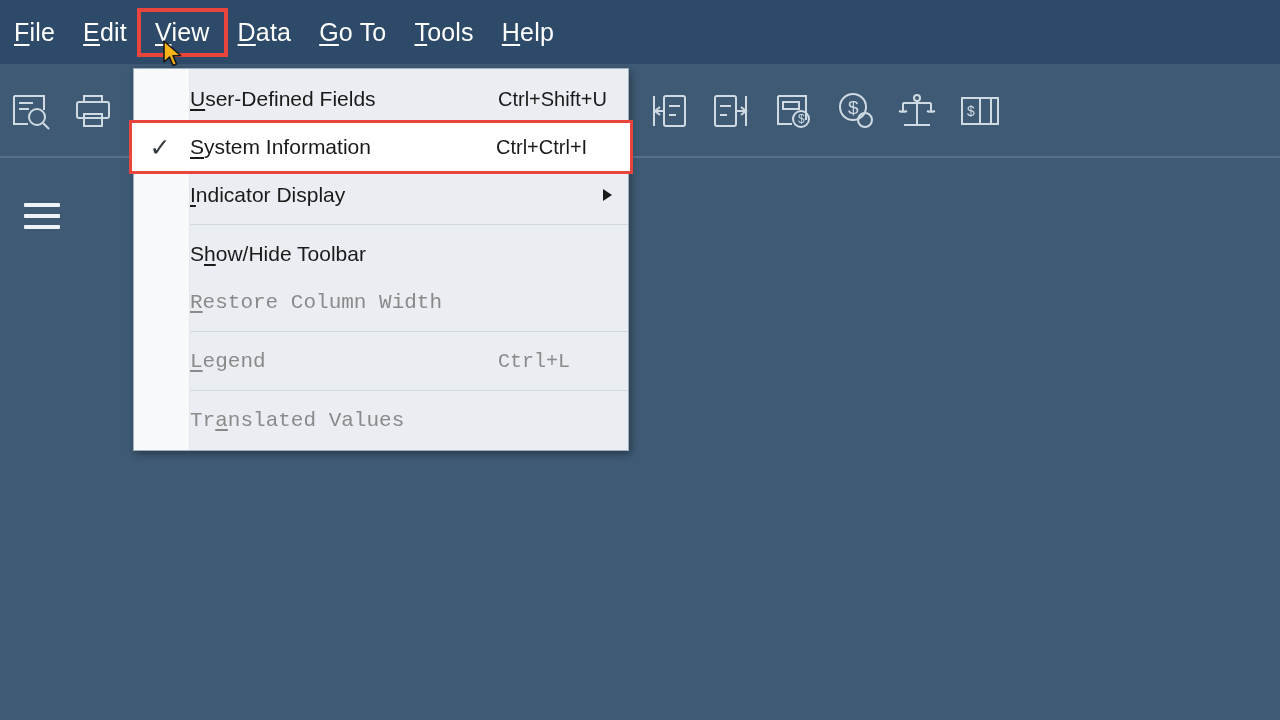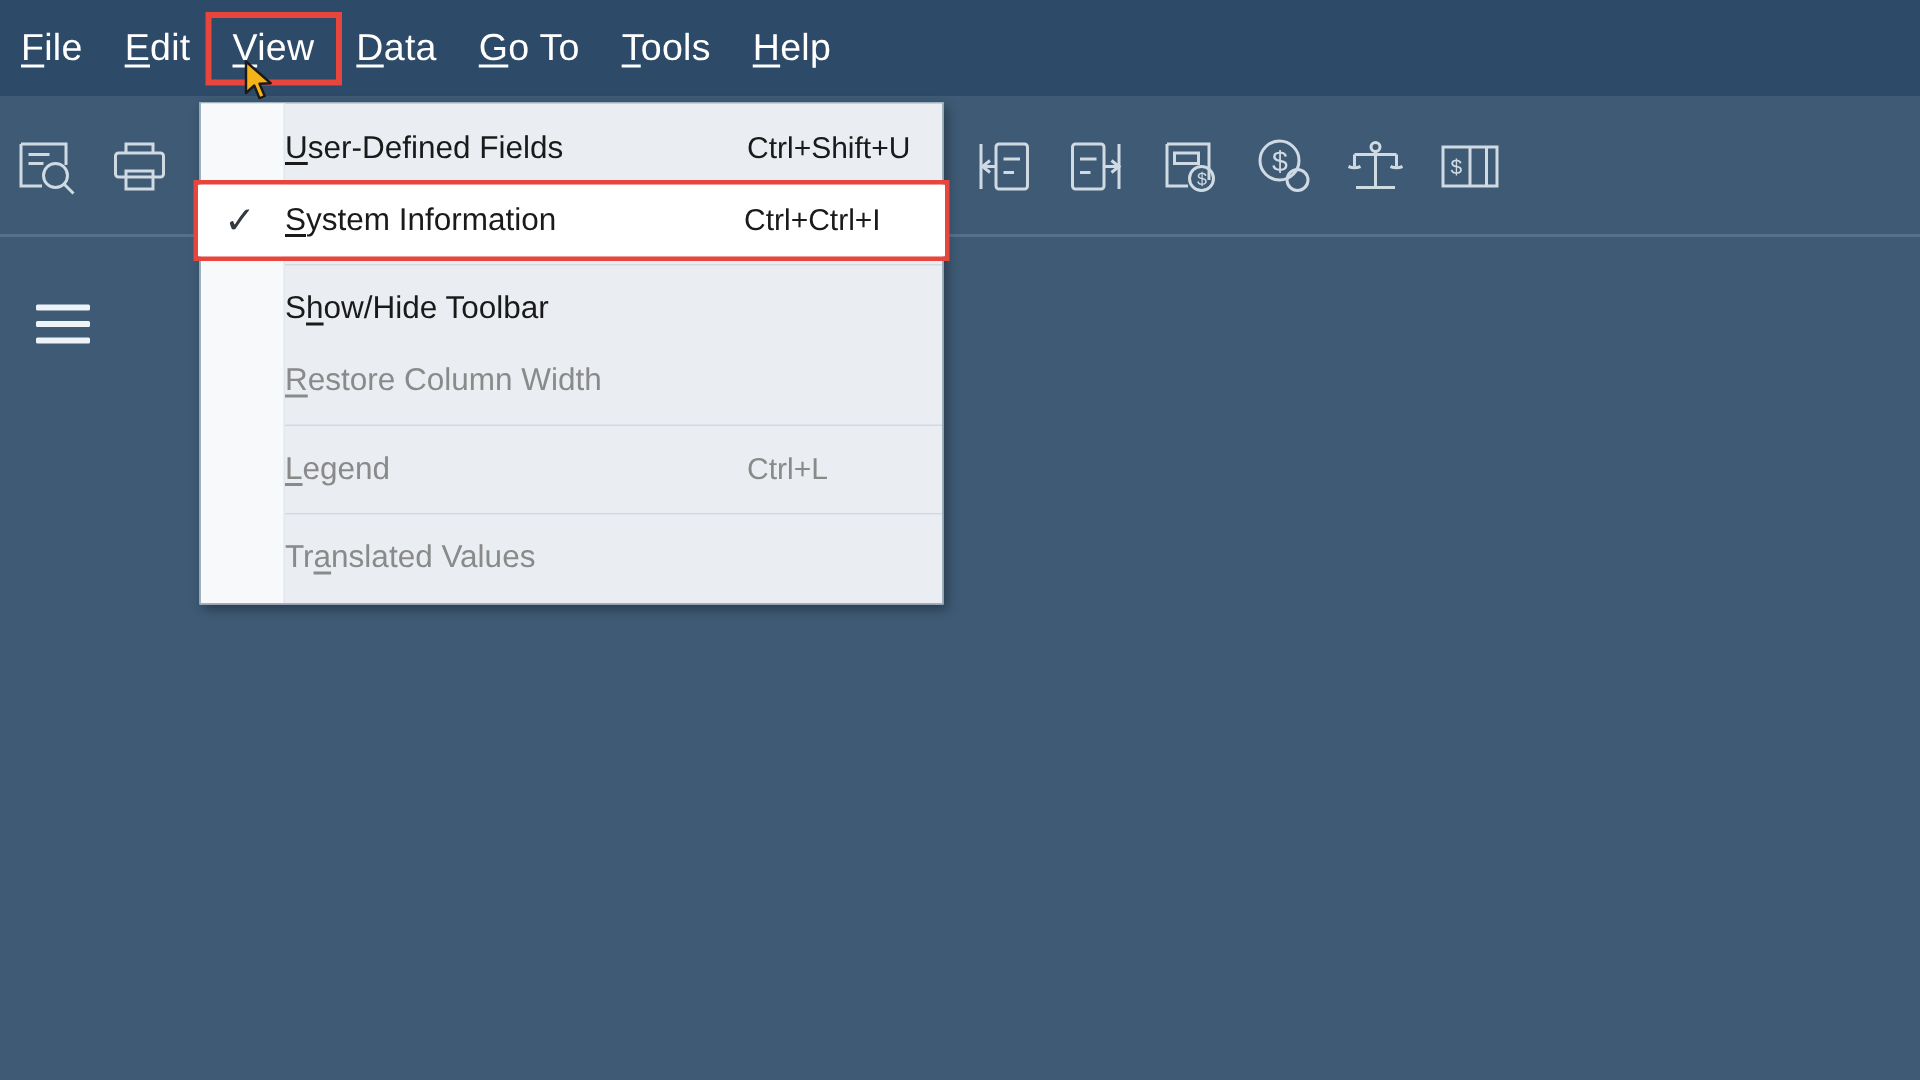--- a/index.html
+++ b/index.html
@@ -98,21 +98,21 @@
   .menu-item {
     position: relative;
     display: flex; align-items: center;
     height: 48px;
     padding-left: 56px;
     padding-right: 18px;
     color: #1a1a1a;
     font-size: 21px;
     white-space: nowrap;
   }
-  .menu-item.disabled { color: #8a8a8a; }
+  .menu-item.disabled { color: #8a8a8a; font-family: Liberation Mono, monospace; }
   .menu-item .label { flex: 0 0 auto; }
   .menu-item .accel {
     position: absolute; left: 330px;
     font-size: 20px;
     margin-left: 34px;
   }
   .menu-item .check {
     position: absolute; left: 14px;
     width: 28px; text-align: center;
     color: #333a40; font-size: 25px; line-height: 1;
@@ -320,20 +320,24 @@
     <div class="menu-list" id="menu-list">
         <div class="menu-item">
           <span class="label"><span class="mn">U</span>ser-Defined Fields</span>
           <span class="accel">Ctrl+Shift+U</span>
         </div>
         <div class="menu-item highlight">
           <span class="check">✓</span>
           <span class="label"><span class="mn">S</span>ystem Information</span>
           <span class="accel">Ctrl+Ctrl+I</span>
         </div>
+        <div class="menu-item">
+          <span class="label"><span class="mn">I</span>ndicator Display</span>
+          <span class="submenu-arrow"></span>
+        </div>
         <div class="menu-sep"></div>
         <div class="menu-item">
           <span class="label">S<span class="mn">h</span>ow/Hide Toolbar</span>
         </div>
         <div class="menu-item disabled">
           <span class="label"><span class="mn">R</span>estore Column Width</span>
         </div>
         <div class="menu-sep"></div>
         <div class="menu-item disabled">
           <span class="label"><span class="mn">L</span>egend</span>

